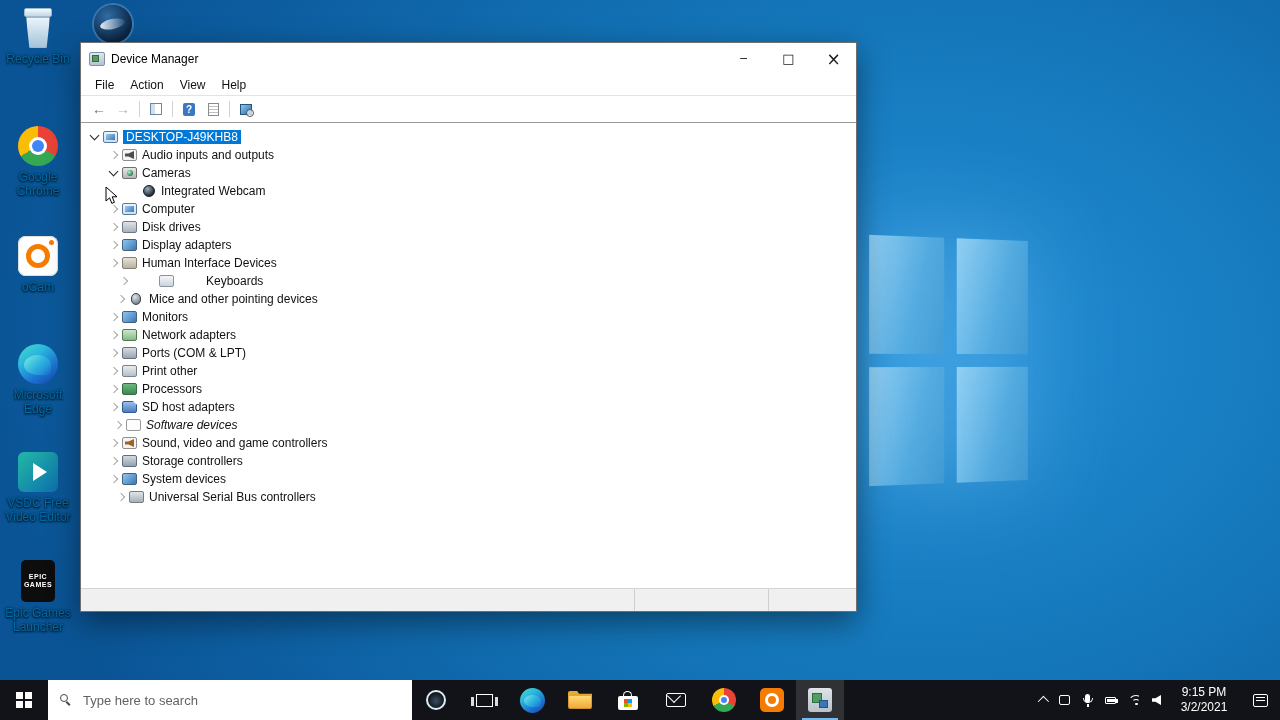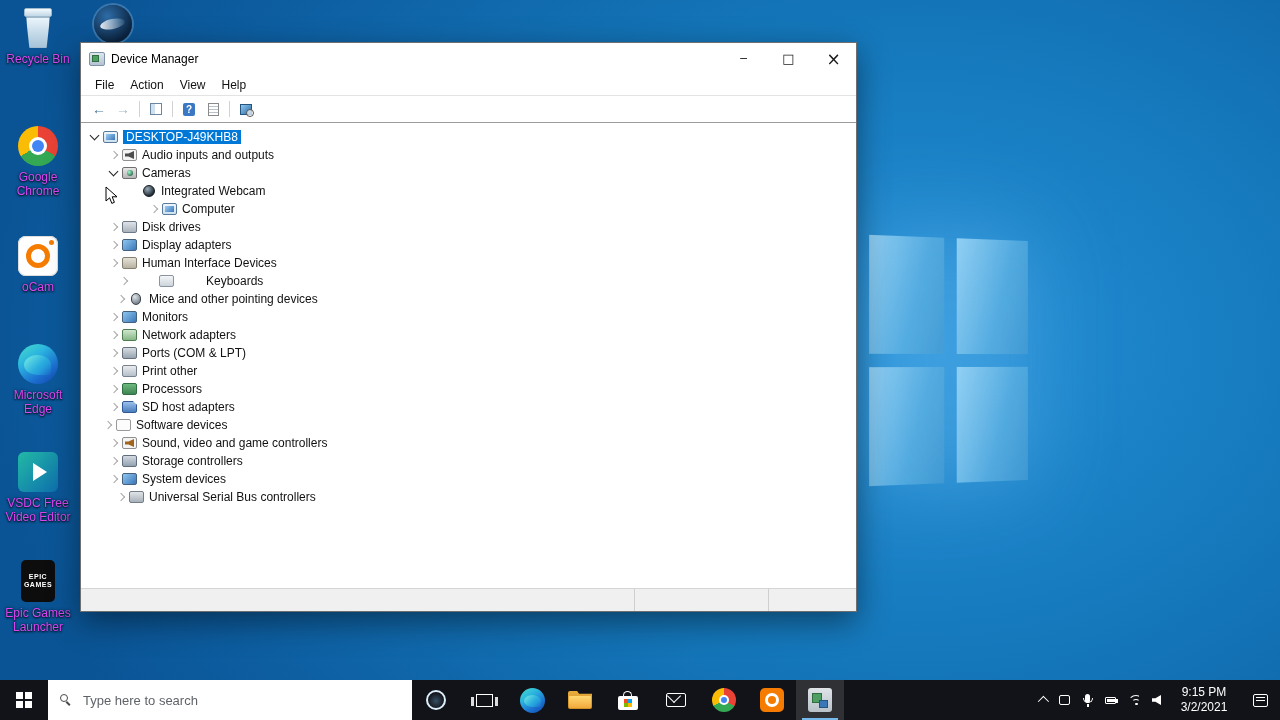--- a/index.html
+++ b/index.html
@@ -10,21 +10,21 @@
   .wallpaper{position:absolute;inset:0;
     background:radial-gradient(ellipse 950px 720px at 72% 48%, #2490d8 0%, #1477ba 45%, #0d5fa2 80%, #0a5394 100%);}
   .winlogo{position:absolute;left:868px;top:238px;width:165px;height:245px;
     transform:perspective(900px) rotateY(16deg);display:grid;grid-template-columns:1fr 1fr;
     grid-template-rows:1fr 1fr;gap:13px;filter:drop-shadow(0 0 45px rgba(110,190,240,.55));}
   .winlogo .pane{background:linear-gradient(105deg, rgba(150,210,245,.95), rgba(90,175,225,.8) 60%, rgba(70,155,210,.75));}
 
   
   .desktop-icons{position:absolute;left:0;top:0;width:76px;height:680px;}
   .desktop-icon{position:absolute;left:0;width:76px;display:flex;flex-direction:column;align-items:center;cursor:default;}
-  .di-label{margin-top:4px;font-size:12px;color:#d946ef;text-align:center;line-height:14px;
+  .di-label{margin-top:4px;font-size:12px;color:#0369a1;text-align:center;line-height:14px;
     text-shadow:0 1px 2px rgba(0,0,0,.9), 0 0 3px rgba(0,0,0,.6);max-width:74px;}
   .dg{position:relative;}
   .dg-recycle-bin{width:30px;height:42px;}
   .dg-recycle-bin::before{content:"";position:absolute;top:2px;left:1px;right:1px;height:7px;
     background:linear-gradient(#f4fafe,#c2d7e6);border:1px solid #9fb9cc;border-radius:2px;}
   .dg-recycle-bin::after{content:"";position:absolute;top:11px;left:3px;right:3px;bottom:0;
     background:linear-gradient(#eaf4fb 0%,#c3d9e8 55%,#a7c4d9 100%);border:1px solid #9fb9cc;
     border-radius:0 0 4px 4px;clip-path:polygon(0 0,100% 0,86% 100%,14% 100%);}
   .dg-google-chrome{width:40px;height:40px;border-radius:50%;
     background:conic-gradient(#ea4335 0 120deg,#34a853 120deg 240deg,#fbbc05 240deg 360deg);}
@@ -313,21 +313,21 @@
         <div class="tree-row" style="padding-left: 25px;">
           <span class="chev expanded"></span>
           <span class="ti camera-icon"></span>
           <span class="tree-label">Cameras</span>
         </div>
         <div class="tree-row" style="padding-left: 44px;">
           <span class="chev leaf"></span>
           <span class="ti webcam-icon"></span>
           <span class="tree-label">Integrated Webcam</span>
         </div>
-        <div class="tree-row" style="padding-left: 25px; margin-left: 40px;">
+        <div class="tree-row" style="padding-left: 25px;">
           <span class="chev collapsed"></span>
           <span class="ti computer-icon"></span>
           <span class="tree-label">Computer</span>
         </div>
         <div class="tree-row" style="padding-left: 25px;">
           <span class="chev collapsed"></span>
           <span class="ti disk-icon"></span>
           <span class="tree-label">Disk drives</span>
         </div>
         <div class="tree-row" style="padding-left: 25px;">
@@ -373,21 +373,21 @@
         <div class="tree-row" style="padding-left: 25px;">
           <span class="chev collapsed"></span>
           <span class="ti processor-icon"></span>
           <span class="tree-label">Processors</span>
         </div>
         <div class="tree-row" style="padding-left: 25px;">
           <span class="chev collapsed"></span>
           <span class="ti sd-icon"></span>
           <span class="tree-label">SD host adapters</span>
         </div>
-        <div class="tree-row" style="padding-left: 19px;">
+        <div class="tree-row" style="padding-left: 29px; font-style: italic;">
           <span class="chev collapsed"></span>
           <span class="ti software-icon"></span>
           <span class="tree-label">Software devices</span>
         </div>
         <div class="tree-row" style="padding-left: 25px;">
           <span class="chev collapsed"></span>
           <span class="ti sound-icon"></span>
           <span class="tree-label">Sound, video and game controllers</span>
         </div>
         <div class="tree-row" style="padding-left: 25px;">

